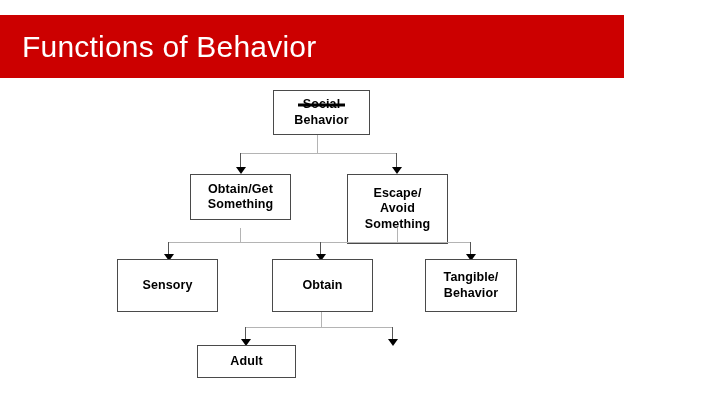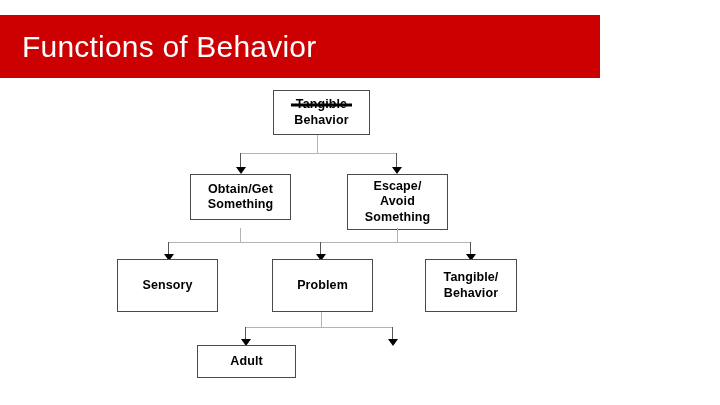--- a/index.html
+++ b/index.html
@@ -17,20 +17,21 @@
   }
 
   
   #title-banner {
     position: absolute;
     left: 0;
     top: 15px;
     width: 600px;
     height: 63px;
     background: #cc0000;
+    padding-left: 24px;
   }
   #title-text {
     position: absolute;
     left: 22px;
     top: 50%;
     transform: translateY(-50%);
     color: #ffffff;
     font-size: 30px;
     font-weight: 400;
     letter-spacing: 0.2px;
@@ -113,40 +114,40 @@
 <div id="screen">
 
   <div id="title-banner">
     <div id="title-text">Functions of Behavior</div>
   </div>
 
   <div id="flowchart">
 
     <div class="node" style="left:273px; top:90px; width:97px; height:45px;">
       <span class="lines">
-        <span class="struck-wrap"><span class="ln struck">Tangible</span></span>
+        <span class="struck-wrap"><span class="ln struck">Social</span></span>
         <span class="ln">Behavior</span>
       </span>
     </div>
 
     <div class="vline light" style="left:317px; top:135px; height:19px;"></div>
     <div class="hline" style="left:240px; top:153px; width:156px;"></div>
     <div class="vline" style="left:240px; top:153px; height:16px;"></div>
     <div class="arrowhead" style="left:236px; top:167px;"></div>
     <div class="vline" style="left:396px; top:153px; height:16px;"></div>
     <div class="arrowhead" style="left:392px; top:167px;"></div>
 
     <div class="node" style="left:190px; top:174px; width:101px; height:46px;">
       <span class="lines">
         <span class="ln">Obtain/Get</span>
         <span class="ln">Something</span>
       </span>
     </div>
 
-    <div class="node" style="left:347px; top:174px; width:101px; height:56px;">
+    <div class="node" style="left:347px; top:174px; width:101px; height:70px;">
       <span class="lines">
         <span class="ln">Escape/</span>
         <span class="ln">Avoid</span>
         <span class="ln">Something</span>
       </span>
     </div>
 
     <div class="vline light" style="left:240px; top:228px; height:14px;"></div>
     <div class="vline light" style="left:397px; top:228px; height:14px;"></div>
     <div class="hline" style="left:168px; top:242px; width:303px;"></div>
@@ -158,21 +159,21 @@
     <div class="arrowhead" style="left:466px; top:254px;"></div>
 
     <div class="node" style="left:117px; top:259px; width:101px; height:53px;">
       <span class="lines">
         <span class="ln">Sensory</span>
       </span>
     </div>
 
     <div class="node" style="left:272px; top:259px; width:101px; height:53px;">
       <span class="lines">
-        <span class="ln">Problem</span>
+        <span class="ln">Obtain</span>
       </span>
     </div>
 
     <div class="node" style="left:425px; top:259px; width:92px; height:53px;">
       <span class="lines">
         <span class="ln">Tangible/</span>
         <span class="ln">Behavior</span>
       </span>
     </div>
 

